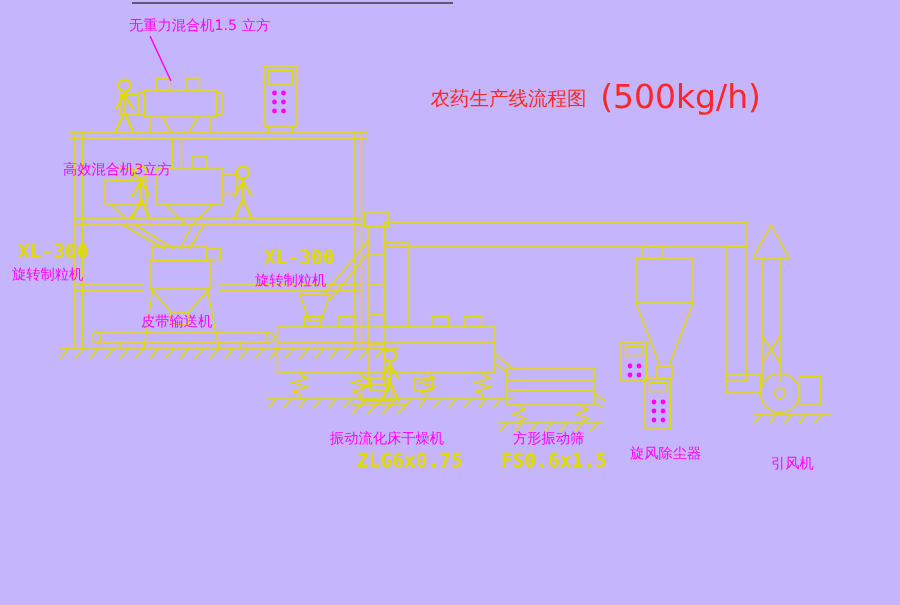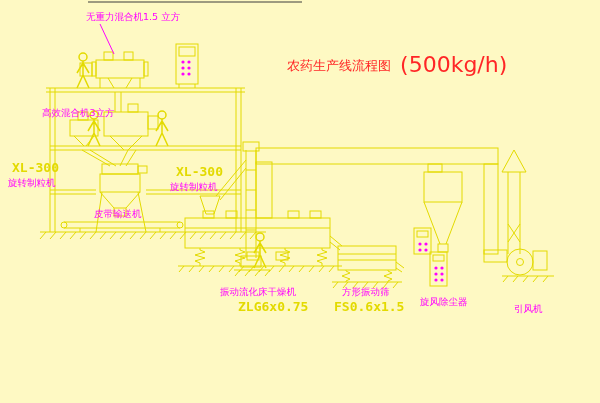--- a/index.html
+++ b/index.html
@@ -1,16 +1,16 @@
 <!DOCTYPE html>
 <html><head>
 <meta charset="utf-8">
 <style>
   html,body { margin:0; padding:0; background:#ffffff; }
-  #viewport { position:relative; width:600px; height:403px; background:#fef9c3; overflow:hidden; }
+  #viewport { position:relative; width:600px; height:403px; background:#c4b5fd; overflow:hidden; }
   svg { display:block; }
   .y    { stroke:#e3da00; fill:none; stroke-width:1; }
   .yf   { stroke:#e3da00; fill:none; stroke-width:1.5; }
   .m    { stroke:#ff00ff; fill:none; stroke-width:1; }
   .mdot { fill:#ff00ff; stroke:none; }
   .blk  { stroke:#3c3c3c; fill:none; stroke-width:1; }
   text  { font-family:"DejaVu Sans","Liberation Sans",sans-serif; }
   .mlab   { fill:#ff00ff; stroke:none; font-size:9.5px; }
   .ymodel { fill:#e3da00; stroke:none; font-size:13px; font-weight:bold;
             font-family:"DejaVu Sans Mono","Liberation Mono",monospace; }

